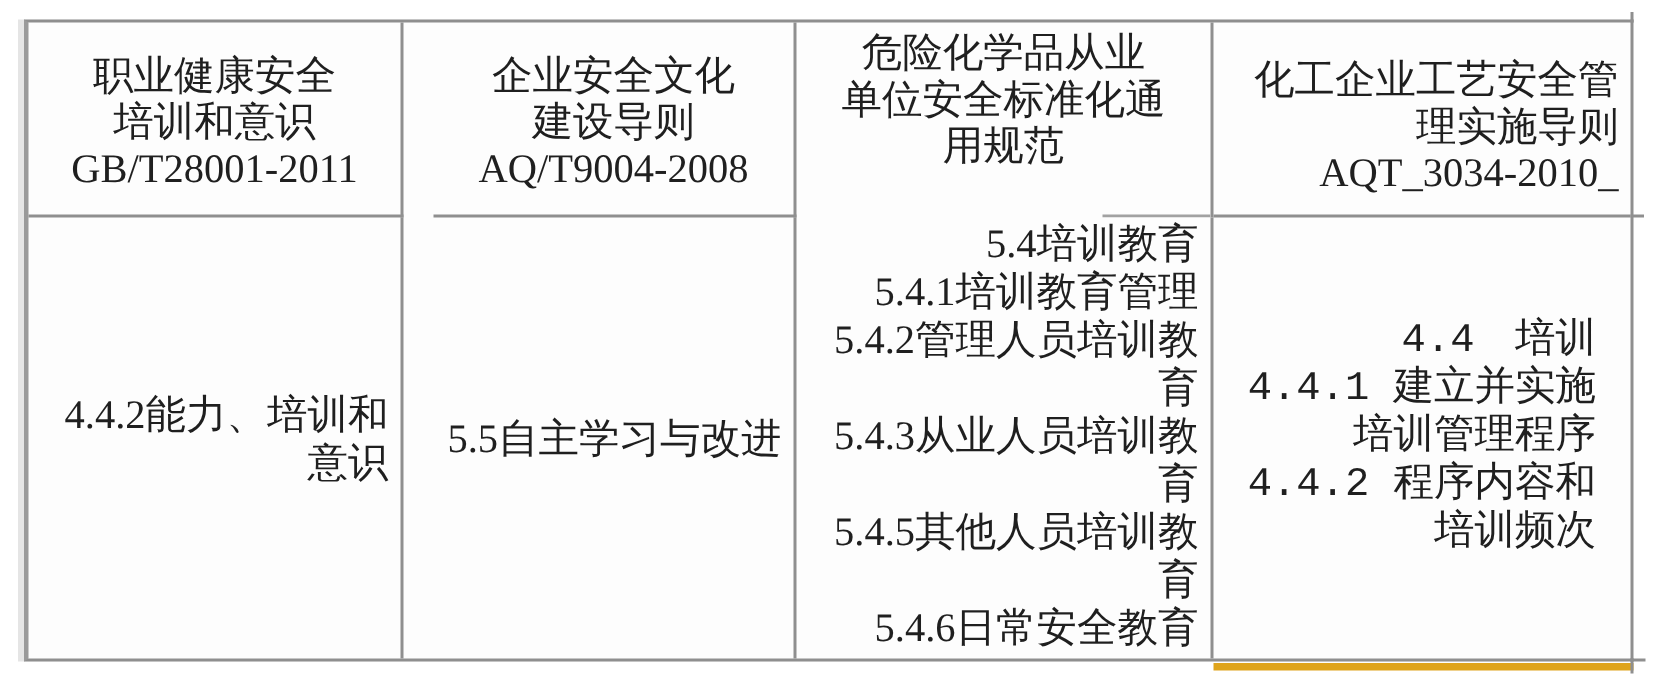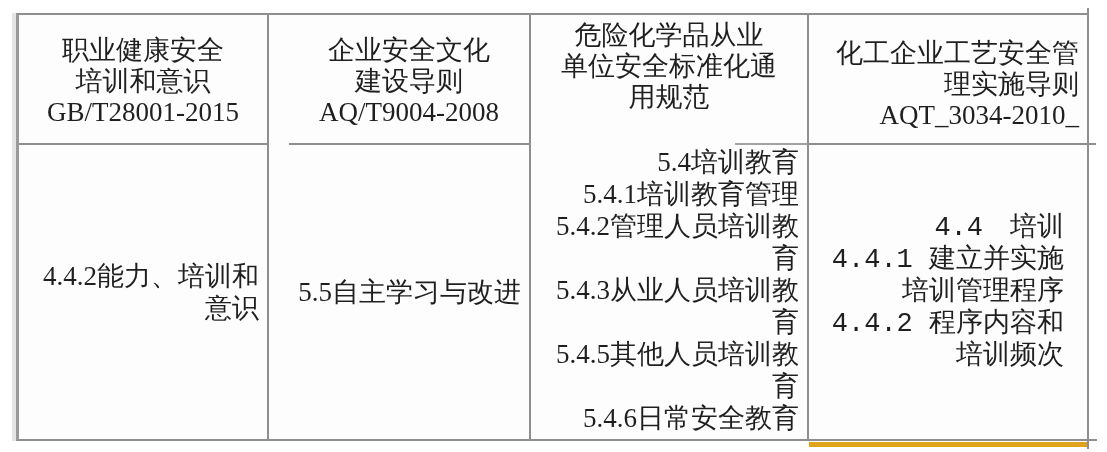--- a/index.html
+++ b/index.html
@@ -62,21 +62,21 @@
   .gold-bar{position:absolute;left:790px;right:-2px;bottom:-8px;height:5px;background:var(--gold);}
 </style>
 </head>
 <body>
 
 <div class="canvas">
   <div class="table">
     <div class="cell hcell h1">
         <div class="line">职业健康安全</div>
         <div class="line">培训和意识</div>
-        <div class="line">GB/T28001-2015</div>
+        <div class="line">GB/T28001-2011</div>
       </div>
     <div class="cell hcell h2">
         <div class="line">企业安全文化</div>
         <div class="line">建设导则</div>
         <div class="line">AQ/T9004-2008</div>
       </div>
     <div class="cell hcell h3">
         <div class="line">危险化学品从业</div>
         <div class="line">单位安全标准化通</div>
         <div class="line">用规范</div>

